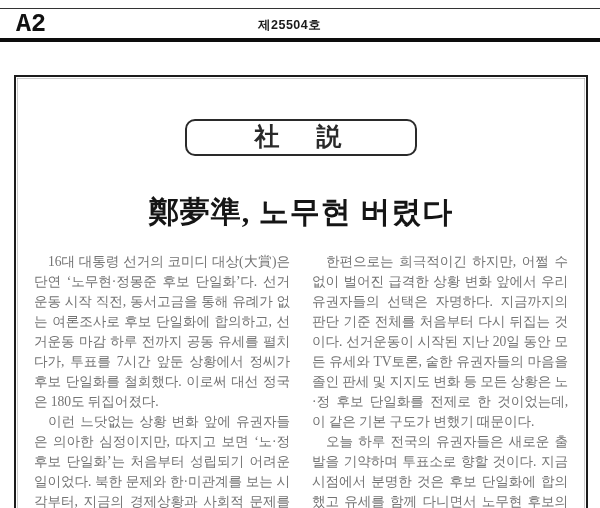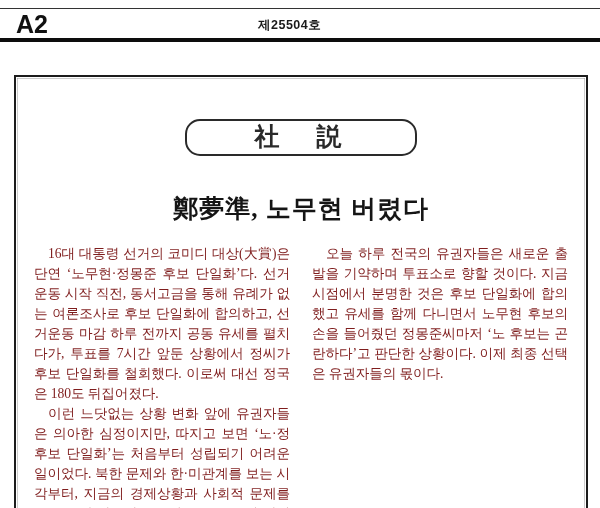--- a/index.html
+++ b/index.html
@@ -15,21 +15,21 @@
   }
   .top-rule {
     position: absolute;
     left: 0; right: 0; top: 8px;
     height: 1px;
     background: #333;
   }
   .page-label {
     position: absolute;
     left: 16px; top: 10px;
-    font-family: Liberation Sans, sans-serif;
+    font-family: Liberation Mono, monospace;
     font-weight: bold;
     font-size: 25px;
     letter-spacing: 0px;
     color: #111;
   }
   .date-line {
     position: absolute;
     left: 84px; top: 17px;
     font-family: "Liberation Sans", "DejaVu Sans", sans-serif;
     font-weight: bold;
@@ -62,57 +62,57 @@
     border: 2px solid #1c1c1c;
     box-shadow: inset 0 0 0 1px #ffffff, inset 0 0 0 1.5px #9a9a9a;
     background: #ffffff;
     padding: 0 18px;
   }
   .section-badge {
     width: 232px;
     height: 37px;
     margin: 42px auto 0 auto;
     border: 2px solid #2a2a2a;
-    border-radius: 15px;
+    border-radius: 10px;
     display: flex;
     align-items: center;
     justify-content: center;
   }
   .section-label {
     font-size: 25px;
     font-weight: bold;
     letter-spacing: 6px;
     color: #2a2a2a;
     line-height: 1;
     transform: translateY(-1px);
   }
   .title {
     margin-top: 36px;
     text-align: center;
-    font-size: 25px;
+    font-size: 30px;
     font-weight: bold;
     letter-spacing: 1px;
     color: #151515;
   }
   .columns {
     display: flex;
     gap: 22px;
     margin-top: 19px;
   }
   .col {
     flex: 1 1 0;
     min-width: 0;
   }
   .col p {
     font-size: 13.6px;
     line-height: 20px;
     text-align: justify;
     word-break: break-all;
     letter-spacing: -0.1px;
-    color: #7f1d1d;
+    color: #737373;
   }
   .col p.indent { text-indent: 14px; }
 </style>
 </head>
 <body>
 
 <div class="page">
   <div class="top-rule"></div>
 
   <span class="page-label">A2</span>
@@ -124,17 +124,18 @@
     <div class="section-badge">
       <span class="section-label">社　説</span>
     </div>
     <h1 class="title">鄭夢準, 노무현 버렸다</h1>
     <div class="columns" id="columns">
         <div class="col">
           <p class="indent">16대 대통령 선거의 코미디 대상(大賞)은 단연 ‘노무현·정몽준 후보 단일화’다. 선거 운동 시작 직전, 동서고금을 통해 유례가 없는 여론조사로 후보 단일화에 합의하고, 선거운동 마감 하루 전까지 공동 유세를 펼치다가, 투표를 7시간 앞둔 상황에서 정씨가 후보 단일화를 철회했다. 이로써 대선 정국은 180도 뒤집어졌다.</p>
           <p class="indent">이런 느닷없는 상황 변화 앞에 유권자들은 의아한 심정이지만, 따지고 보면 ‘노·정 후보 단일화’는 처음부터 성립되기 어려운 일이었다. 북한 문제와 한·미관계를 보는 시각부터, 지금의 경제상황과 사회적 문제를 보는 눈이 기본적으로 다른 두 후보가 단지 여론조사에서 우세한 사람을 단일후보로 뽑는다는 것 자체가 어불성설(語不成說)이었기 때문이다.</p>
         </div>
         <div class="col">
+          <p class="indent">한편으로는 희극적이긴 하지만, 어쩔 수 없이 벌어진 급격한 상황 변화 앞에서 우리 유권자들의 선택은 자명하다. 지금까지의 판단 기준 전체를 처음부터 다시 뒤집는 것이다. 선거운동이 시작된 지난 20일 동안 모든 유세와 TV토론, 숱한 유권자들의 마음을 졸인 판세 및 지지도 변화 등 모든 상황은 노·정 후보 단일화를 전제로 한 것이었는데, 이 같은 기본 구도가 변했기 때문이다.</p>
           <p class="indent">오늘 하루 전국의 유권자들은 새로운 출발을 기약하며 투표소로 향할 것이다. 지금 시점에서 분명한 것은 후보 단일화에 합의했고 유세를 함께 다니면서 노무현 후보의 손을 들어줬던 정몽준씨마저 ‘노 후보는 곤란하다’고 판단한 상황이다. 이제 최종 선택은 유권자들의 몫이다.</p>
         </div>
       </div>
   </div>
 </div>
 
 </body></html>

